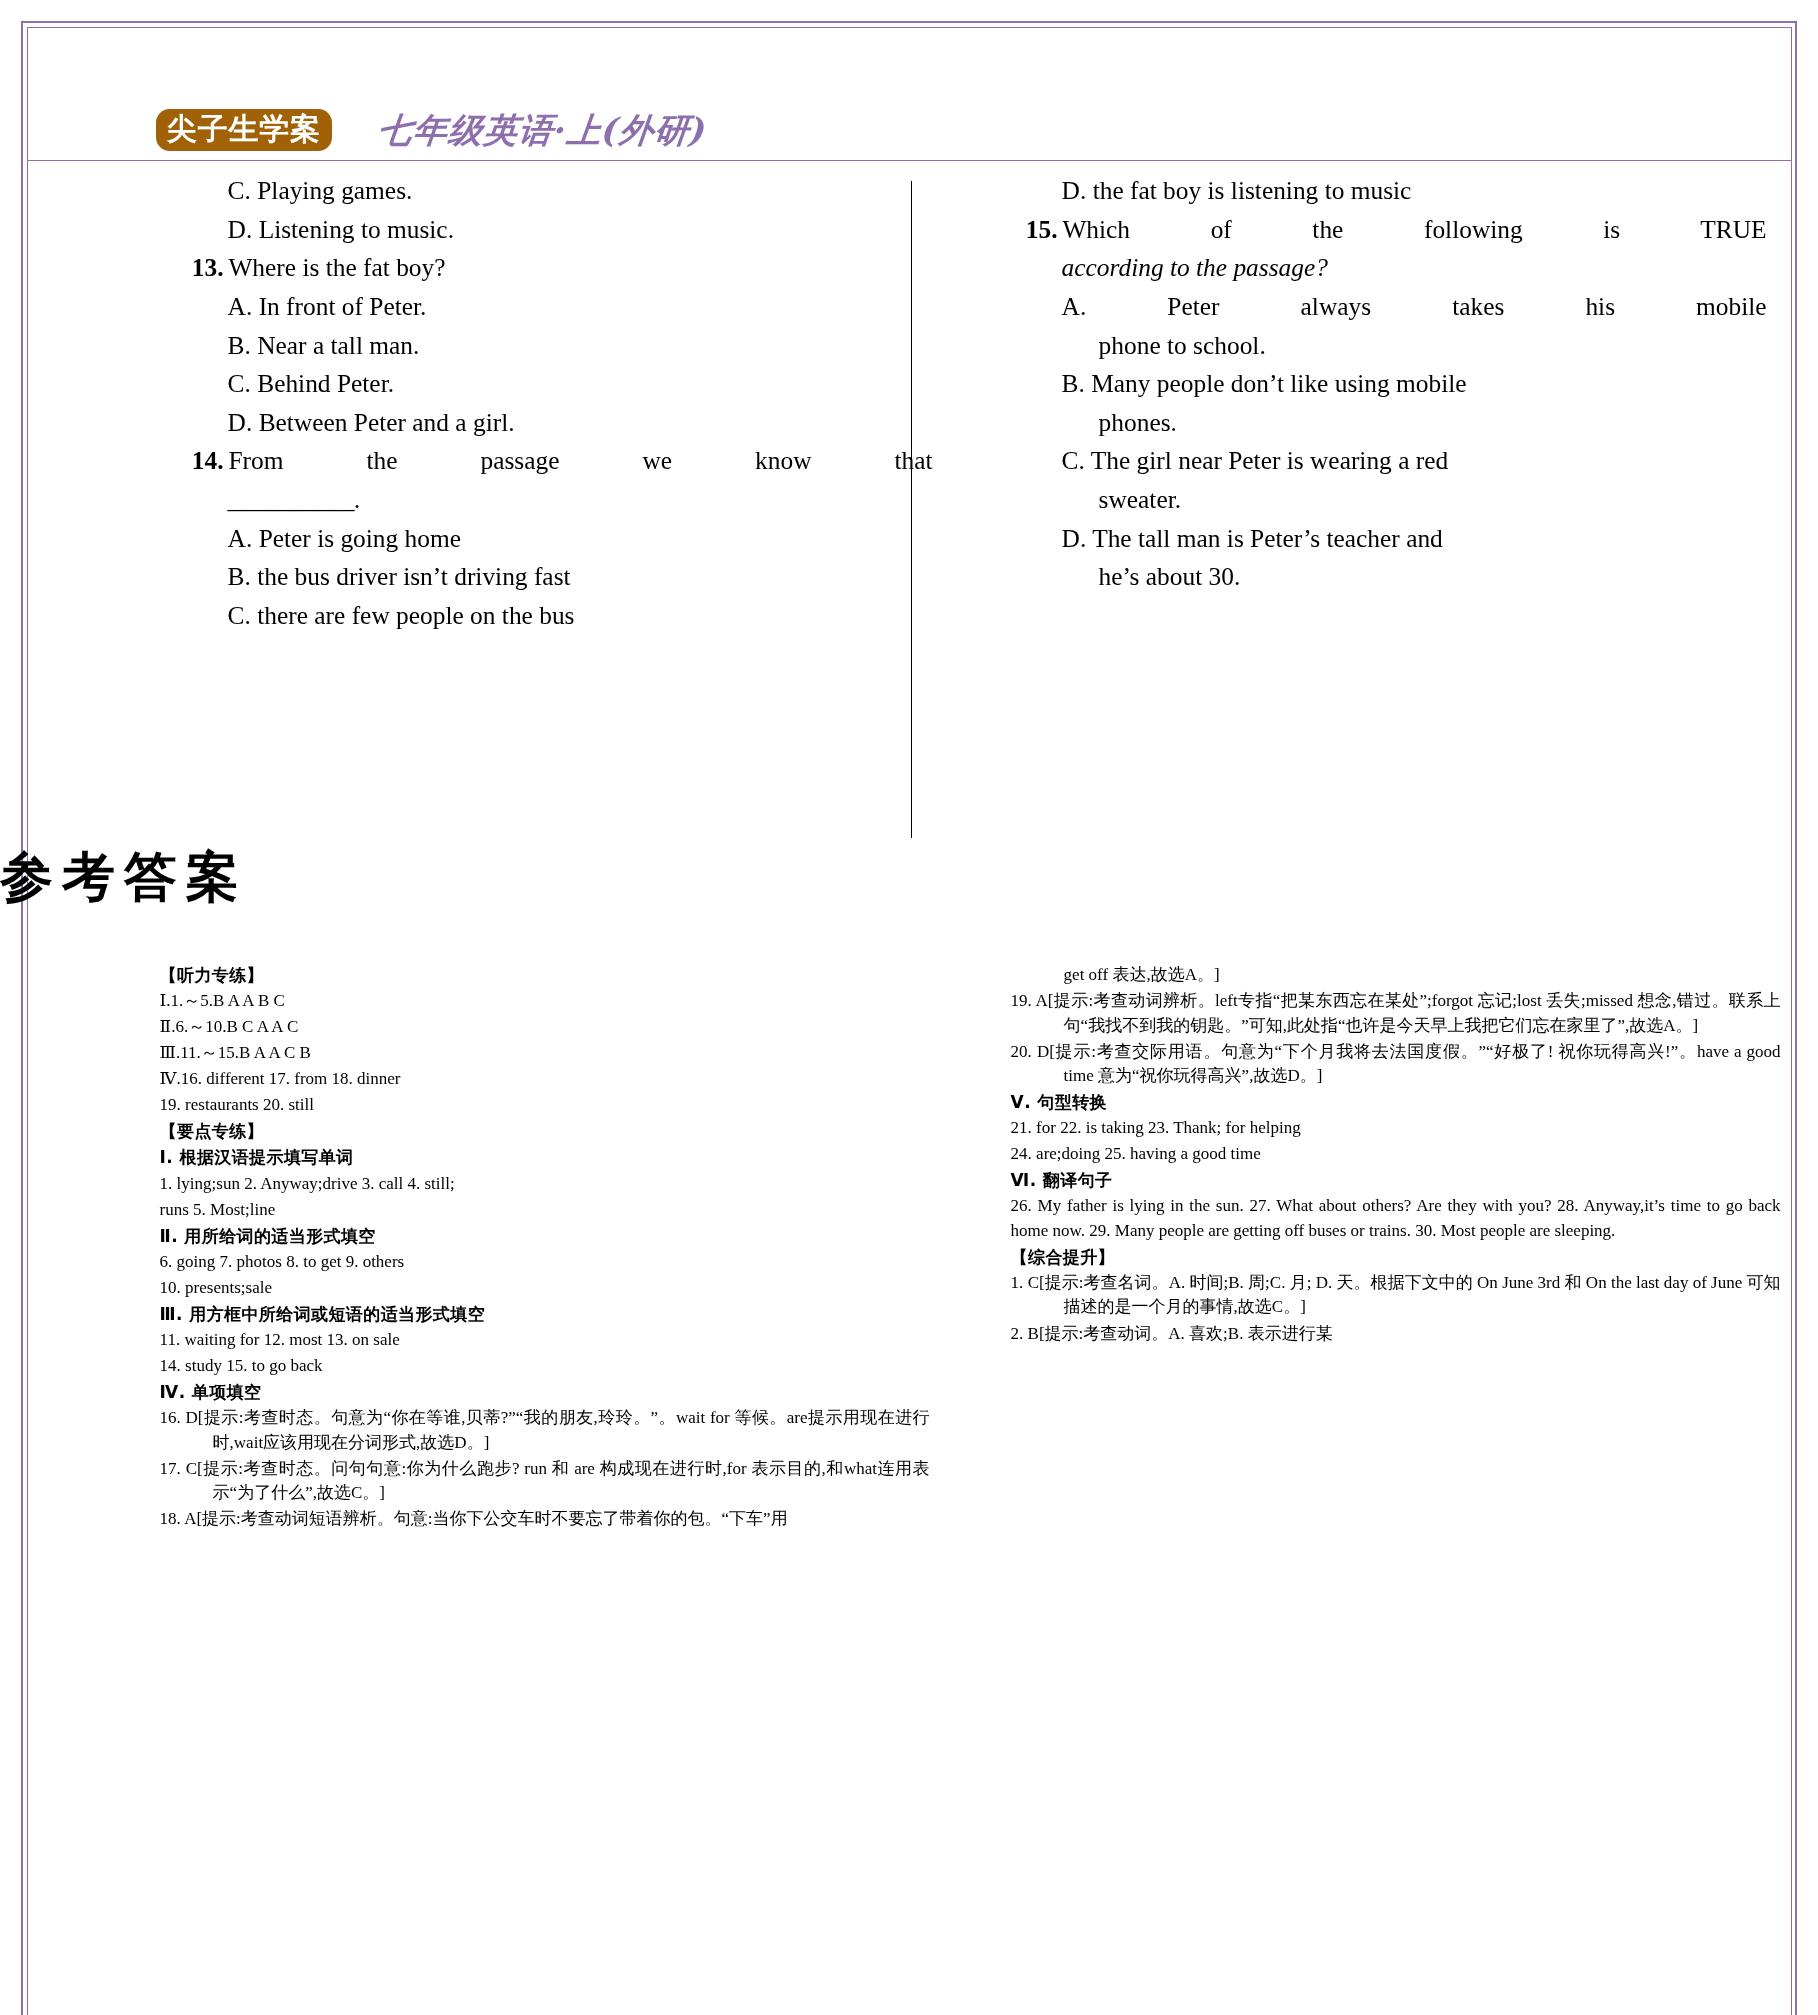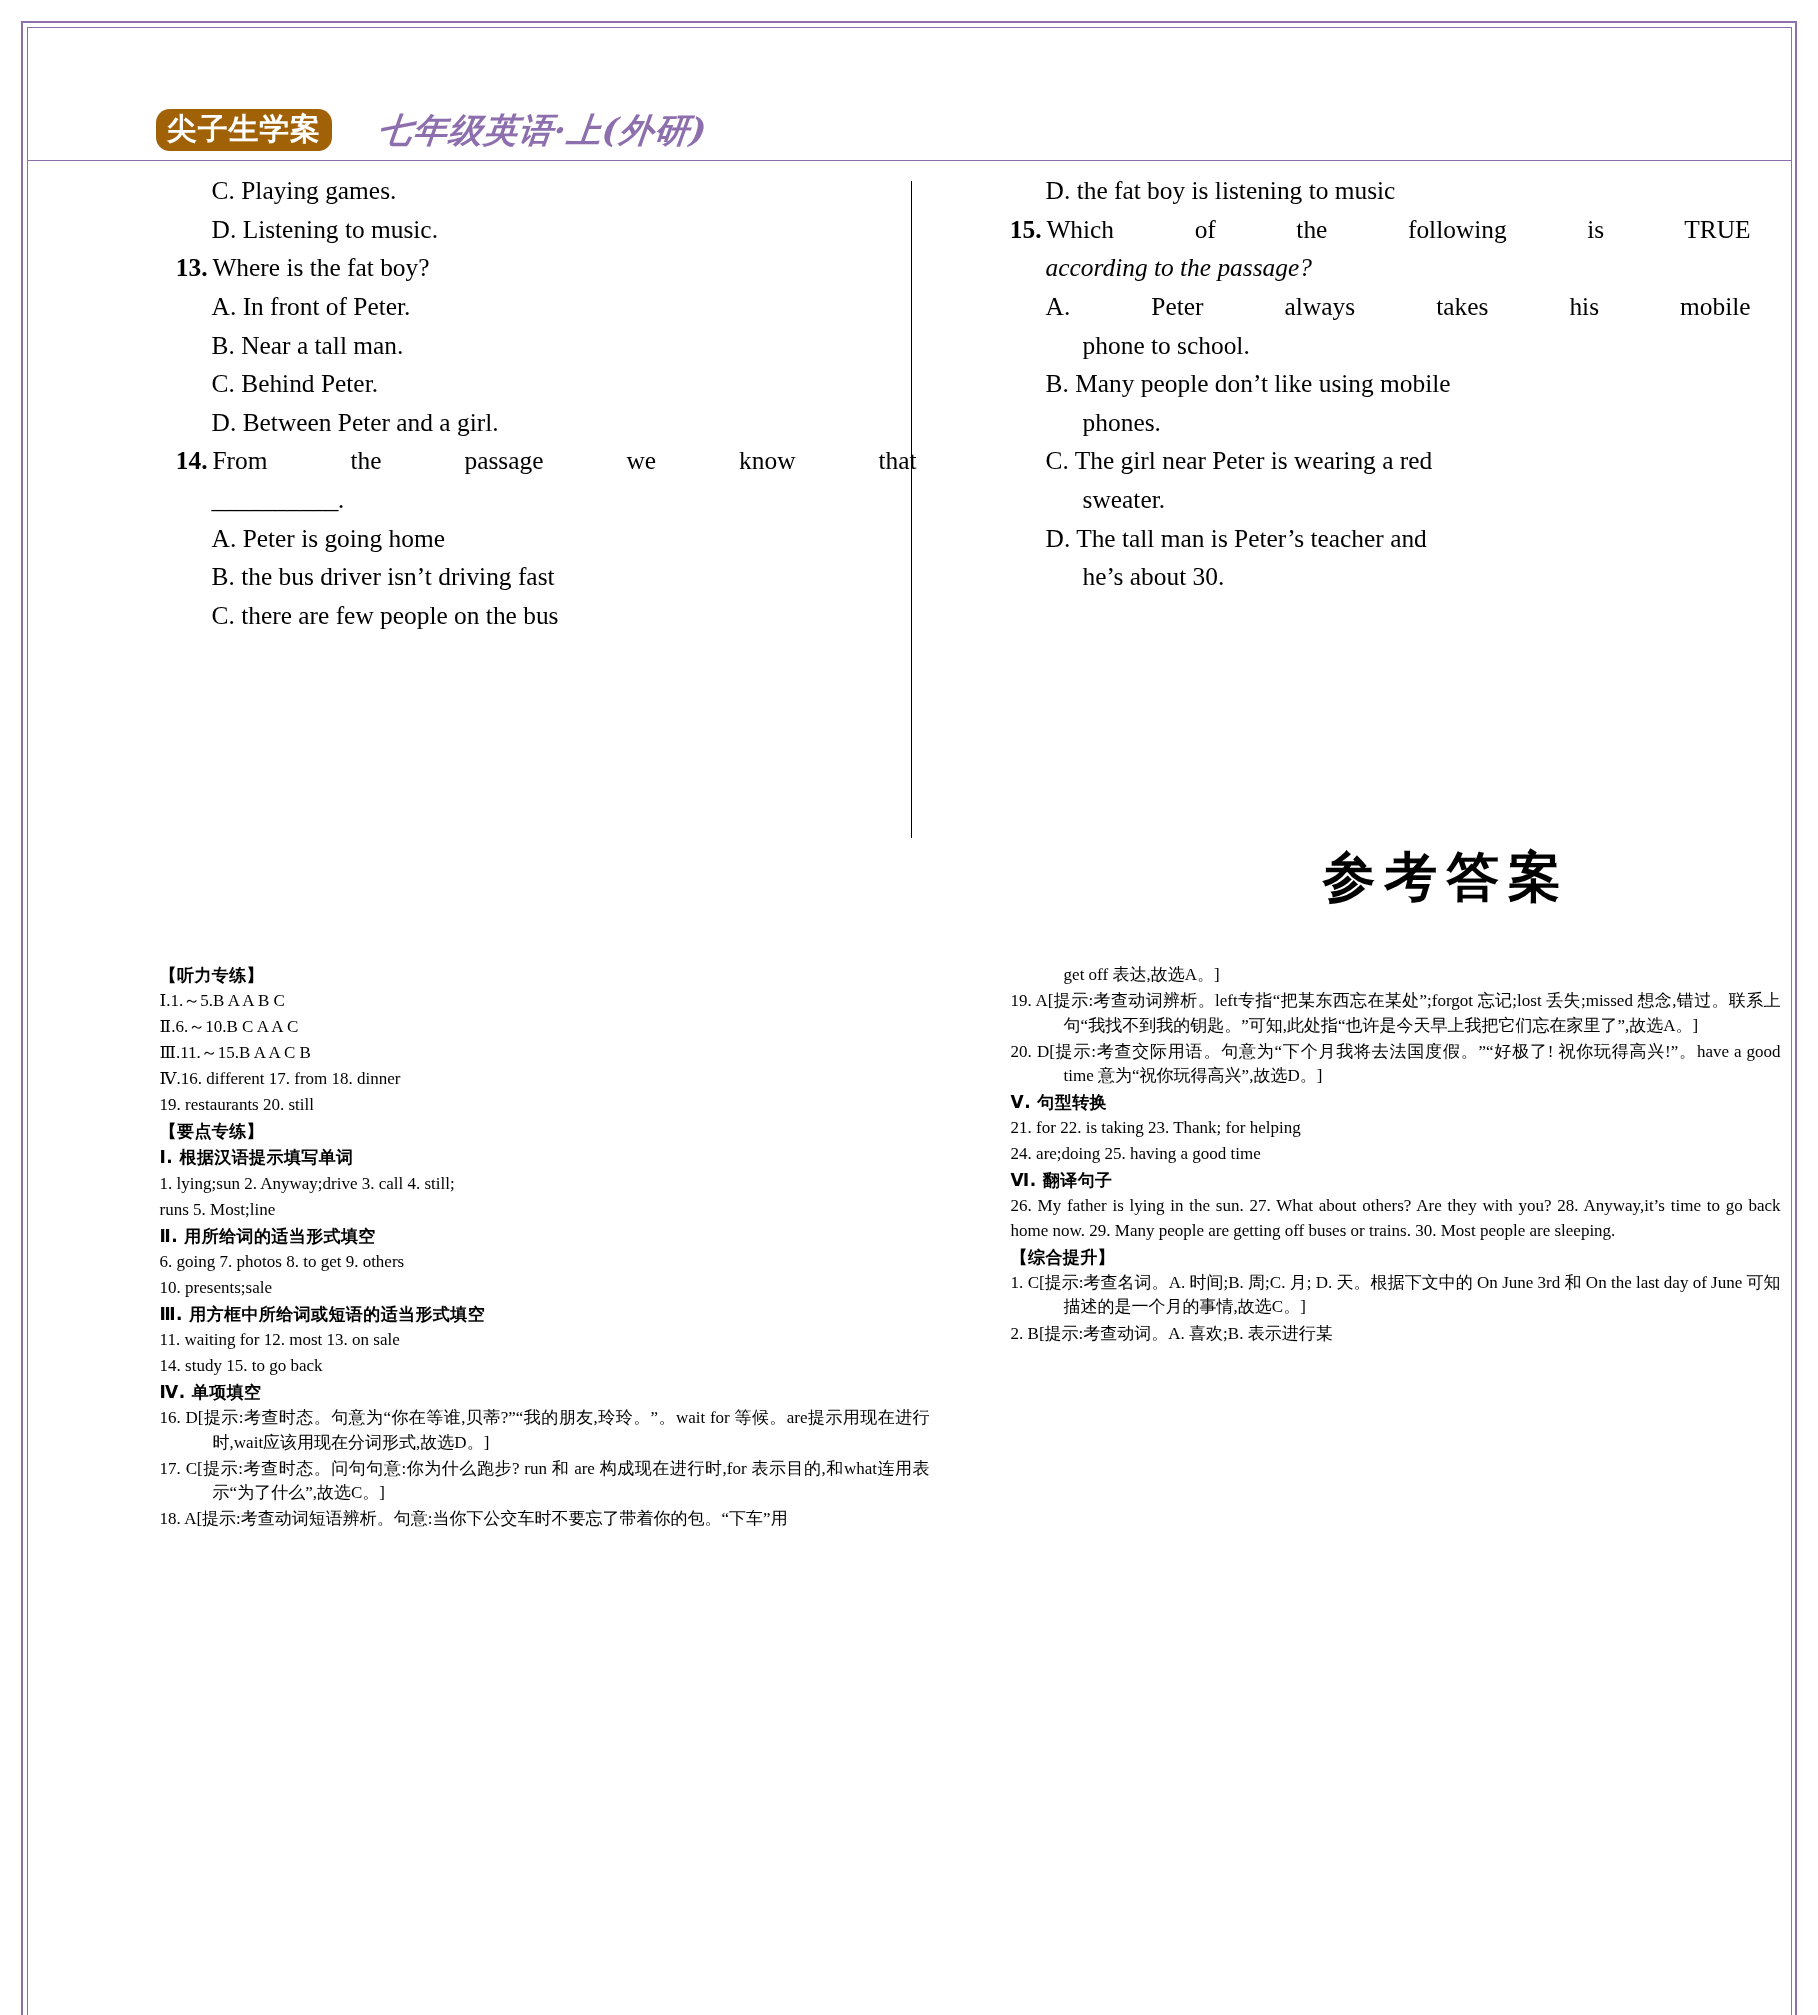--- a/index.html
+++ b/index.html
@@ -77,21 +77,21 @@
   .col {
     position:relative;
   }
   .vrule {
     position:absolute;
     background:#000;
     width: 0.8px;
   }
 
   
-  #top-region { left: 26.6px; top: 173px; width: 1724px; height: 669px; }
+  #top-region { left: 26.6px; top: 173px; width: 1724px; height: 669px; padding-left: 16px; }
   #top-region .col { width: 778px; }
   #top-region .col.left  { margin-left: 133px; }
   #top-region .col.right { margin-left: 77px; }
   #top-region .vrule { left: 884px; top: 8px; height: 657px; }
 
   
   #ans-region { left: 26.6px; top: 963px; width: 1765px; height: 1370px; }
   #ans-region .col { width: 770px; }
   #ans-region .col.left  { margin-left: 133px; }
   #ans-region .col.right { margin-left: 81px; }
@@ -116,21 +116,21 @@
   .q.justify .body { text-align: justify; text-align-last: justify; }
   .q.cont { padding-left: 52px; font-style: italic; }
 
   .blankline { letter-spacing: 0; }
 
   
   .answers-title {
     position:absolute;
     left: 0; top: 842px;
     width: 1570px;
-    text-align:right;
+    text-align:left;
     font-family: "DejaVu Sans", sans-serif;
     font-weight: bold;
     font-size: 53px;
     letter-spacing: 8.9px;
   }
 
   
   .ak {
     font-size: 17px;
     line-height: 1.44;

